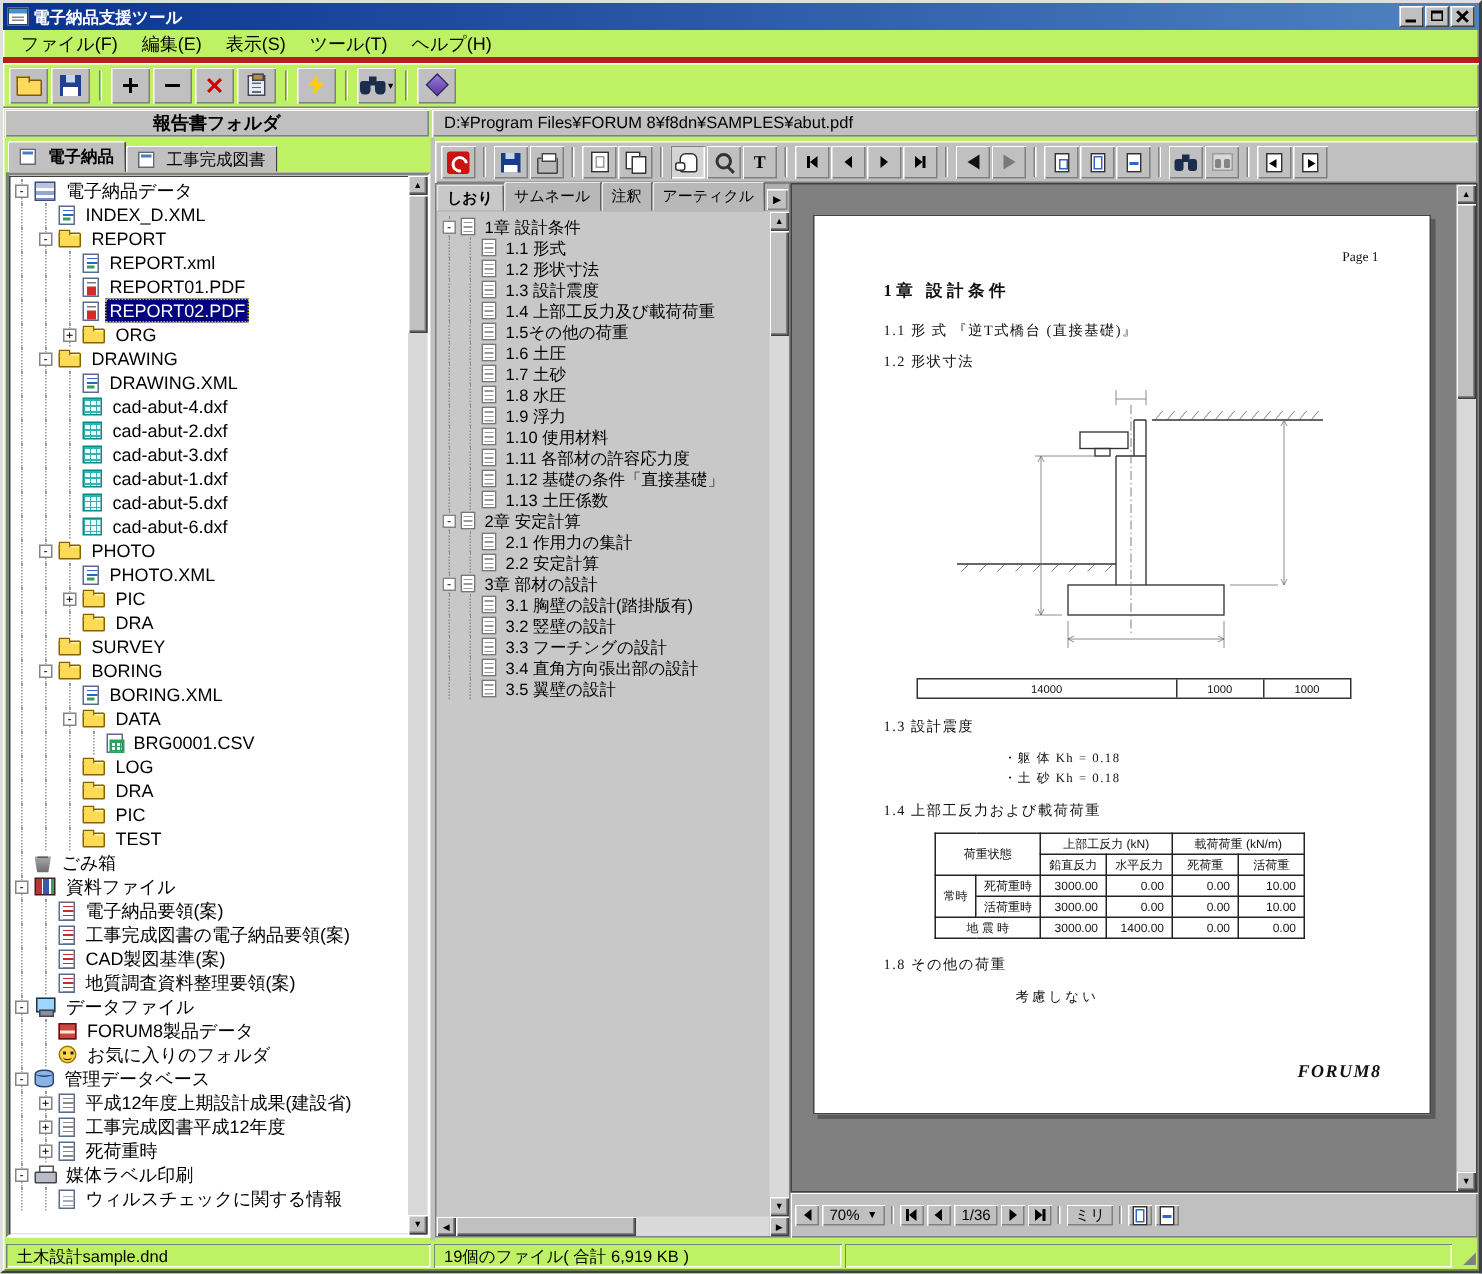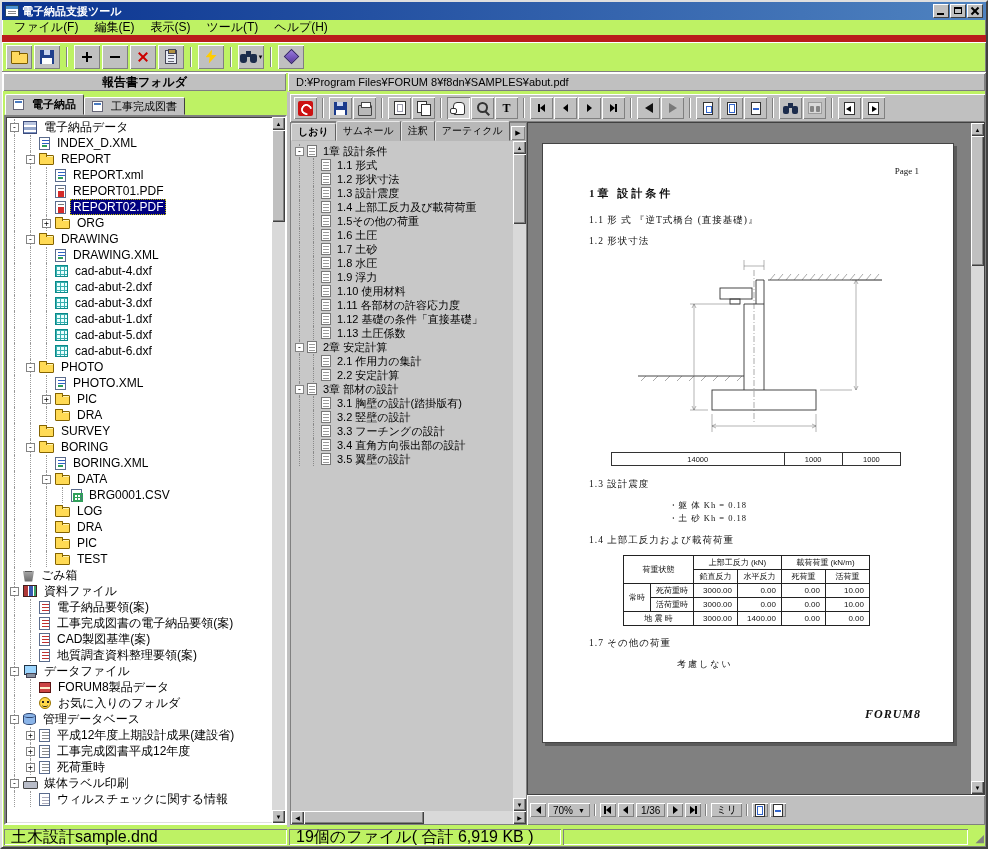--- a/index.html
+++ b/index.html
@@ -12,21 +12,21 @@
 .winbtn{width:16px;height:14px;background:#c0c0c0;border:1px solid;border-color:#fff #404040 #404040 #fff;position:relative;cursor:default}
 .wmin{position:absolute;left:3px;bottom:2px;width:7px;height:2px;background:#000}
 .wmax{position:absolute;left:3px;top:2px;width:8px;height:7px;border:1px solid #000;border-top-width:2px}
 .wcls{position:absolute;left:2px;top:1px;width:10px;height:10px}
 .wcls::before,.wcls::after{content:"";position:absolute;left:4px;top:0;width:2px;height:10px;background:#000}
 .wcls::before{transform:rotate(45deg)}.wcls::after{transform:rotate(-45deg)}
 .appico{width:14px;height:12px;background:#fff;border:1px solid #246;position:relative}
 .appico::before{content:"";position:absolute;left:0;top:0;right:0;height:3px;background:#4a90d0}
 .appico::after{content:"";position:absolute;left:2px;top:5px;width:8px;height:1px;background:#888;box-shadow:0 2px 0 #888}
 
-.menubar{flex:none;height:22px;display:flex;align-items:center;padding:0 4px;border-bottom:7px solid #b91c1c;box-shadow:0 1px 0 #fff}
+.menubar{flex:none;height:22px;display:flex;align-items:center;padding:0 4px;border-bottom:4px solid #b91c1c;box-shadow:0 1px 0 #fff}
 .mitem{padding:2px 8px;white-space:nowrap}
 .toolbar{flex:none;height:30px;display:flex;align-items:center;padding:0 4px;gap:2px;border-bottom:1px solid #808080;box-shadow:0 1px 0 #fff}
 .tbtn{width:26px;height:24px;background:#c0c0c0;border:none;box-shadow:inset 1px 1px 0 #fff,inset -1px -1px 0 #808080;display:flex;align-items:center;justify-content:center;cursor:default}
 .tsep{width:2px;height:20px;border-left:1px solid #808080;border-right:1px solid #fff;margin:0 4px;flex:none}
 .dda{font-size:7px;margin-left:2px}
 
 .hdrrow{flex:none;height:20px;display:flex;gap:2px;padding:1px 1px}
 .hdr{background:#c0c0c0;box-shadow:inset 1px 1px 0 #fff,inset -1px -1px 0 #808080;display:flex;align-items:center;font-size:11px;overflow:hidden;white-space:nowrap}
 .hdrL{width:283px;flex:none;justify-content:center;font-weight:bold;font-size:12px}
 .hdrR{flex:1;padding-left:8px}
@@ -96,21 +96,21 @@
 .lt td.grp{min-width:14px}
 .note{font-size:9px;margin-left:88px;letter-spacing:2px}
 .forum8{position:absolute;right:32px;bottom:20px;font-style:italic;font-weight:bold;font-size:12px;letter-spacing:1px}
 
 .pdfstatus{flex:none;height:30px;background:#c0c0c0;box-shadow:inset 1px 1px 0 #fff,inset -1px -1px 0 #808080;display:flex;align-items:center;padding:0 3px;gap:2px;font-size:10px}
 .psb{height:14px;min-width:16px;background:#c0c0c0;border:none;box-shadow:inset 1px 1px 0 #fff,inset -1px -1px 0 #808080;display:flex;align-items:center;justify-content:center;padding:0 2px}
 .pbox{height:14px;box-shadow:inset 1px 1px 0 #fff,inset -1px -1px 0 #808080;display:flex;align-items:center;padding:0 5px;gap:3px;white-space:nowrap}
 .psep{width:2px;height:12px;border-left:1px solid #808080;border-right:1px solid #fff;margin:0 2px}
 
 .sbar{flex:none;height:20px;display:flex;gap:2px;padding:2px}
-.scell{box-shadow:inset 1px 1px 0 #808080,inset -1px -1px 0 #fff;font-size:16px;display:flex;align-items:center;padding:0 7px;white-space:nowrap;overflow:hidden}
+.scell{box-shadow:inset 1px 1px 0 #808080,inset -1px -1px 0 #fff;font-size:11px;display:flex;align-items:center;padding:0 7px;white-space:nowrap;overflow:hidden}
 .sc1{width:283px;flex:none}.sc2{width:272px;flex:none}.sc3{flex:1}
 .grip{width:14px;flex:none;color:#808080;font-size:11px;display:flex;align-items:flex-end;justify-content:flex-end;box-shadow:none}
 
 .ic{flex:none;position:relative;display:inline-block;margin-right:4px}
 .ic-folder{width:15px;height:10px;margin-top:2px;background:#ffda54;border:1px solid #846300;border-radius:1px;box-shadow:inset 0 1px 0 #fff3b0}
 .ic-folder::before{content:"";position:absolute;top:-3px;left:-1px;width:6px;height:3px;background:#ffda54;border:1px solid #846300;border-bottom:none;border-radius:1px 1px 0 0}
 .ic-xml,.ic-pdf,.ic-csv,.ic-docred,.ic-docgray,.ic-doc,.ic-bmpage{width:11px;height:13px;background:#fff;border:1px solid #5a6b8c}
 .ic-xml::before{content:"";position:absolute;left:2px;top:2px;width:7px;height:6px;background:repeating-linear-gradient(180deg,#2f62c4 0 1px,transparent 1px 3px)}
 .ic-xml::after{content:"";position:absolute;left:2px;bottom:2px;width:5px;height:2px;background:#2fa05a}
 .ic-pdf::before{content:"";position:absolute;left:2px;top:2px;width:6px;height:1px;background:#777}
@@ -924,21 +924,21 @@
                     <tr>
                       <td colspan="2">地 震 時</td>
                       <td class="num">3000.00</td>
                       <td class="num">1400.00</td>
                       <td class="num">0.00</td>
                       <td class="num">0.00</td>
                     </tr>
                   </tbody>
                 </table>
 
-              <div class="sline">1.7 その他の荷重</div>
+              <div class="sline">1.8 その他の荷重</div>
               <div class="note">考慮しない</div>
 
               <div class="forum8">FORUM8</div>
             </div>
 
             <div class="vscroll pv">
               <button class="sbtn">▲</button>
               <div class="strack">
                   <div class="sthumb" style="top:0;height:130px"></div>
                 </div>

